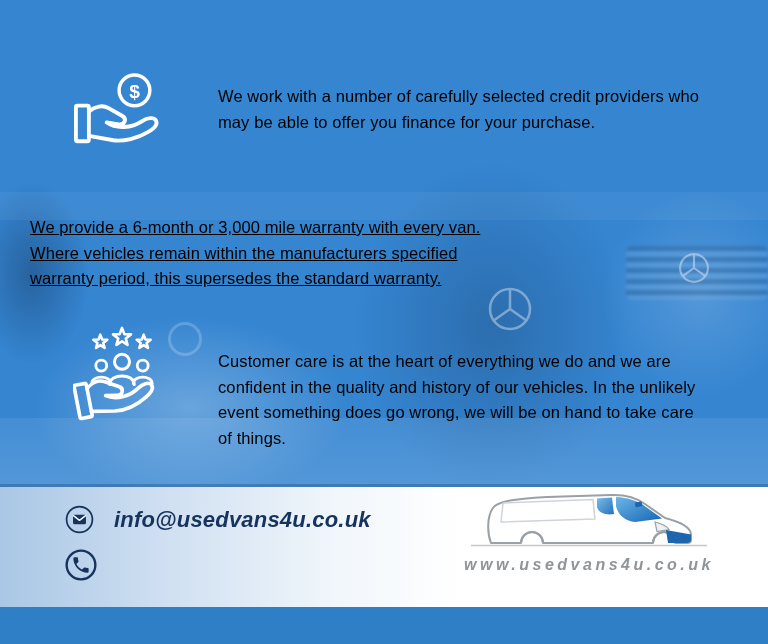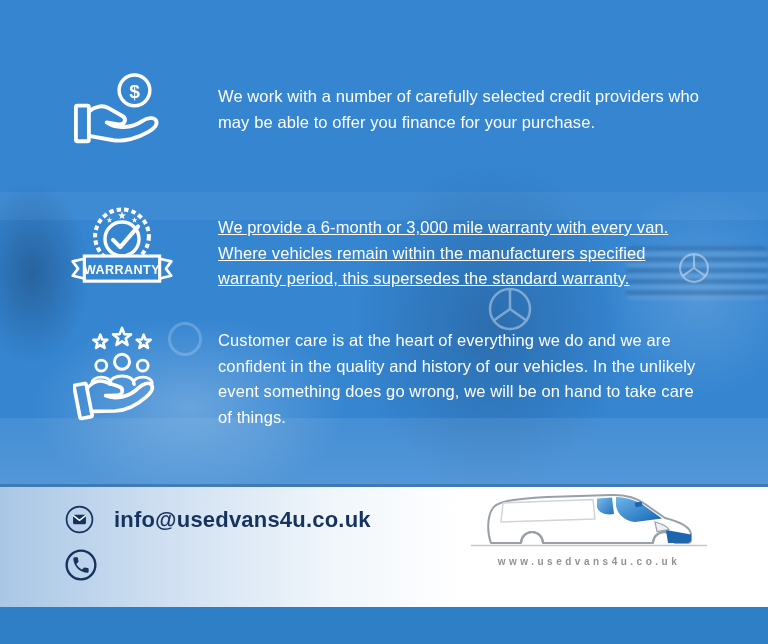--- a/index.html
+++ b/index.html
@@ -42,52 +42,53 @@
   
   .feature-row { position:absolute; left:0; display:flex; align-items:flex-start; }
   .feature-row.r1 { top:62px; }
   .feature-row.r2 { top:196px; }
   .feature-row.r3 { top:318px; }
   .feature-icon { width:132px; margin-left:56px; display:flex; justify-content:center; }
   .r1 .feature-icon { margin-top:10px; }
   .r2 .feature-icon { margin-top:6px; }
   .r3 .feature-icon { margin-top:6px; }
   .feature-text {
-    width:482px; margin-left:30px; color:#ffffff;
+    width:482px; margin-left:30px; color:#000000;
     font-size:16.5px; line-height:25.5px; letter-spacing:.1px;
   }
   .r1 .feature-text { margin-top:22px; }
   .r2 .feature-text { margin-top:19px;text-decoration:underline; }
-  .r3 .feature-text { margin-top:10px; }
+  .r3 .feature-text { margin-top:31px; }
   svg text { font-family:"Liberation Sans", sans-serif; }
 
   
   .footer {
     position:absolute; left:0; top:487px; width:740px; height:120px;
     background:linear-gradient(90deg, #a9c7e5 0%, #cfdff1 22%, #f0f6fb 45%, #ffffff 62%);
+    font-style:italic;
   }
   .contacts {
     position:absolute; left:64px; top:17px;
     display:flex; flex-direction:column; gap:13px;
   }
   .contact-row { display:flex; align-items:center; gap:19px; text-decoration:none; cursor:pointer; }
   .contact-icon { display:flex; align-items:center; justify-content:center; }
   .contact-text {
     color:#16335e; font-weight:bold; font-size:22px; letter-spacing:.2px;
   }
   .logo {
     position:absolute; right:20px; top:2px; width:262px; text-align:center; cursor:pointer;
   }
   .logo-van { display:block; margin:0 auto; }
   .logo-name {
     margin-top:-16px; color:#9b9b9b; font-size:29px; letter-spacing:7px;
     font-weight:normal; white-space:nowrap;
   }
   .logo-site {
-    margin-top:1px; color:#8f9499; font-size:10px; font-weight:bold; letter-spacing:3.5px;
+    margin-top:1px; color:#8f9499; font-size:16px; font-weight:bold; letter-spacing:3.5px;
     white-space:nowrap;
   }
   
   .bottom-bar {
     position:absolute; left:0; top:607px; width:768px; height:37px;
     background:#2e7fc6;
   }
 </style>
 </head>
 <body>
@@ -125,34 +126,20 @@
           </defs>
           <circle cx="63" cy="19" r="16" fill="none" stroke="#fff" stroke-width="3.6"></circle>
           <text x="63" y="26.5" text-anchor="middle" font-size="20" font-weight="bold" fill="#fff">$</text>
           <use href="#handshape" transform="translate(0,30)"></use>
         </svg>
       </div>
       <p class="feature-text">We work with a number of carefully selected credit providers who may be able to offer you finance for your purchase.</p>
     </div>
 
     <div class="feature-row r2">
-      <div class="feature-icon">
-        <svg width="104" height="83" viewBox="0 0 116 92">
-          <circle cx="58" cy="38" r="30" fill="none" stroke="#fff" stroke-width="4.5" stroke-dasharray="5 3.4"></circle>
-          <use href="#star5" transform="translate(44,20) scale(0.34)" fill="#fff"></use>
-          <use href="#star5" transform="translate(58,15) scale(0.46)" fill="#fff"></use>
-          <use href="#star5" transform="translate(72,20) scale(0.34)" fill="#fff"></use>
-          <circle cx="58" cy="41" r="19" fill="none" stroke="#fff" stroke-width="3.8"></circle>
-          <path d="M48,42 L56,50 L76,27" fill="none" stroke="#fff" stroke-width="4.6" stroke-linecap="round" stroke-linejoin="round"></path>
-          <polygon points="16,63 3,66 9,74 3,82 16,85" fill="#3585d1" stroke="#fff" stroke-width="3" stroke-linejoin="round"></polygon>
-          <polygon points="100,63 113,66 107,74 113,82 100,85" fill="#3585d1" stroke="#fff" stroke-width="3" stroke-linejoin="round"></polygon>
-          <rect x="16" y="60" width="84" height="28" fill="#3585d1" stroke="#fff" stroke-width="3.5"></rect>
-          <text x="58" y="79.5" text-anchor="middle" font-size="14" font-weight="bold" fill="#fff" letter-spacing="0.5">WARRANTY</text>
-        </svg>
-      </div>
       <p class="feature-text">We provide a 6-month or 3,000 mile warranty with every van. Where vehicles remain within the manufacturers specified warranty period, this supersedes the standard warranty.</p>
     </div>
 
     <div class="feature-row r3">
       <div class="feature-icon">
         <svg width="98" height="102" viewBox="0 0 104 108">
           <use href="#star5" transform="translate(52,14)" fill="none" stroke="#fff" stroke-width="2.8" stroke-linejoin="round"></use>
           <use href="#star5" transform="translate(29,19) scale(0.78)" fill="none" stroke="#fff" stroke-width="3.5" stroke-linejoin="round"></use>
           <use href="#star5" transform="translate(75,19) scale(0.78)" fill="none" stroke="#fff" stroke-width="3.5" stroke-linejoin="round"></use>
           <circle cx="30" cy="44" r="5.8" fill="none" stroke="#fff" stroke-width="3"></circle>

